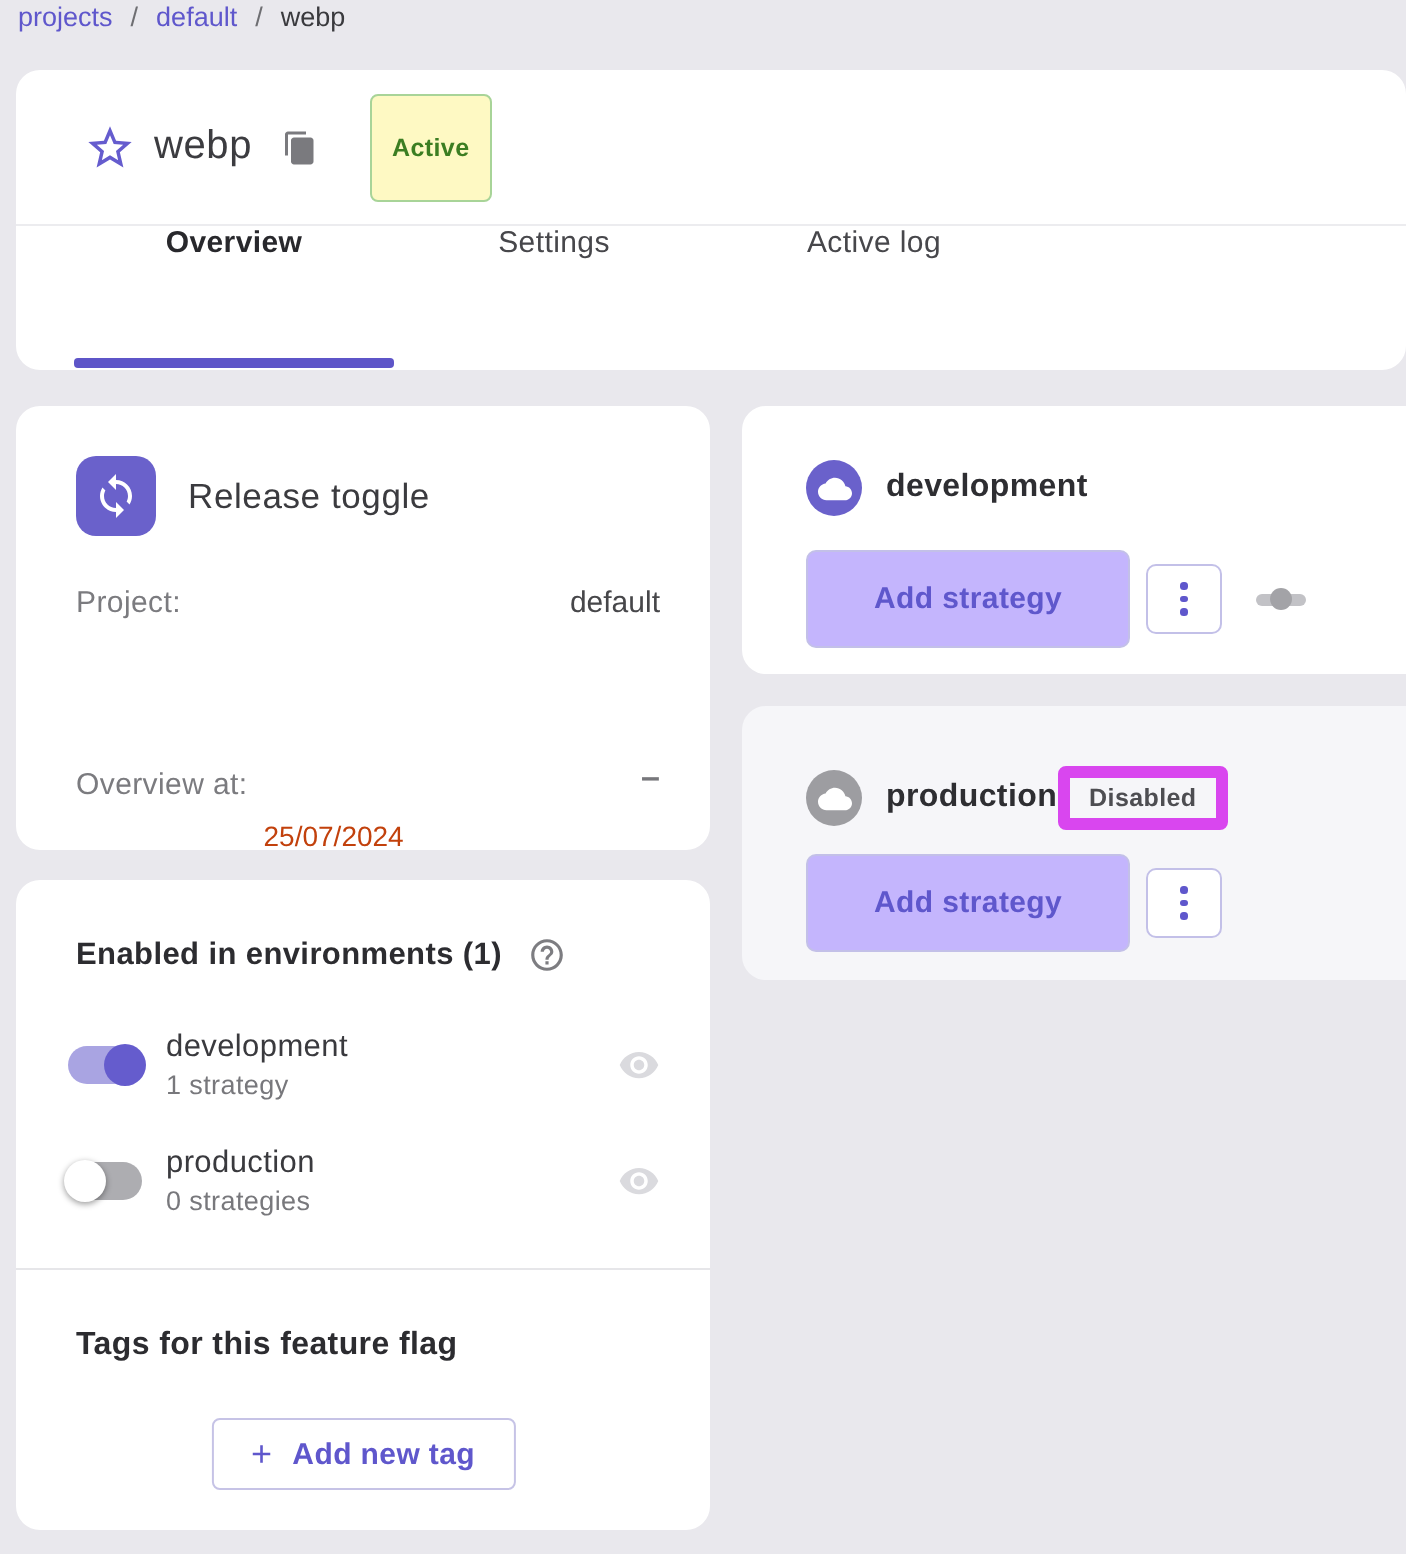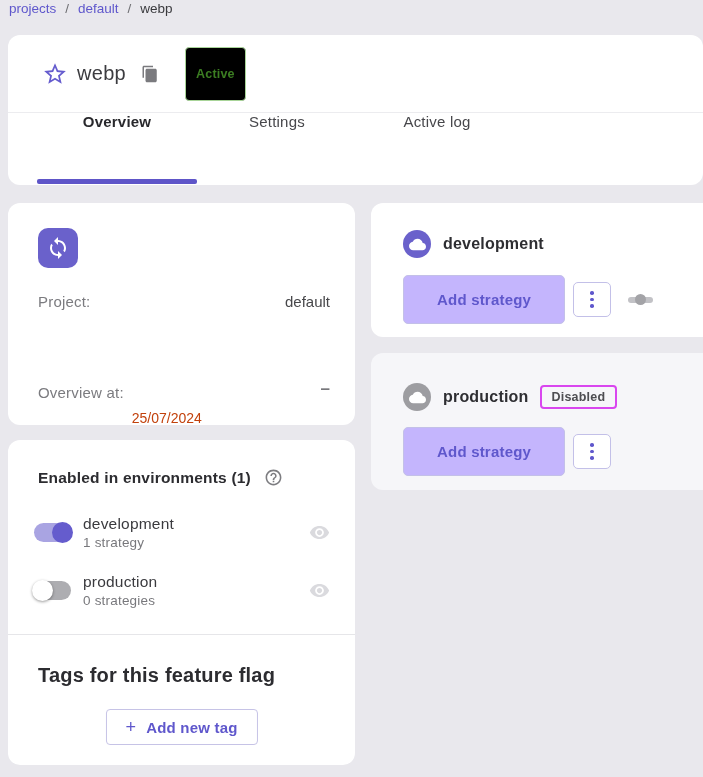--- a/index.html
+++ b/index.html
@@ -28,21 +28,21 @@
   }
   .title-row {
     height:78px; display:flex; align-items:center;
     padding-left:34px; border-bottom:1px solid #ececef;
   }
   .star-btn { width:26px; height:26px; margin-right:9px; cursor:pointer; }
   .page-title { font-size:20px; font-weight:normal; color:#3c3c40; letter-spacing:.3px; }
   .copy-btn { margin-left:15px; cursor:pointer; }
   .badge-active {
     margin-left:26px;
-    background:#000000; border:1px solid #a8d498; border-radius:4px;
+    background:#fef9c3; border:1px solid #a8d498; border-radius:4px;
     color:#3c7e22; font-size:12.5px; font-weight:bold;
     padding:19px 10px; letter-spacing:.2px;
   }
   .tabs { height:71px; display:flex; padding-left:29px; }
   .tab {
     width:160px; display:flex; align-items:flex-start; justify-content:center;
     font-size:15px; color:#47474b; cursor:pointer; position:relative; letter-spacing:.2px;
   }
   .tab.active { font-weight:bold; color:#28282c; }
   .tab.active::after {
@@ -84,21 +84,21 @@
   .switch .thumb { width:21px; height:21px; border-radius:50%; position:absolute; top:-1px; }
   .switch.on { background:#a9a4e2; }
   .switch.on .thumb { right:-2px; background:#655ccd; }
   .switch.off { background:#adadb1; }
   .switch.off .thumb { left:-2px; background:#fff; box-shadow:0 1px 3px rgba(0,0,0,.4); }
   .env-texts { margin-left:12px; }
   .env-name { font-size:15.5px; color:#3a3a3e; letter-spacing:.2px; }
   .env-sub { font-size:13.5px; color:#78787c; margin-top:2px; letter-spacing:.2px; }
   .eye-btn { margin-left:auto; cursor:pointer; }
   .card-divider { position:absolute; left:0; right:0; top:194px; height:1px; background:#e6e6e9; }
-  .tags-title { position:absolute; left:30px; top:224px; font-size:20px; font-weight:bold; color:#2c2c30; letter-spacing:.2px; }
+  .tags-title { position:absolute; left:30px; top:224px; font-size:16px; font-weight:bold; color:#2c2c30; letter-spacing:.2px; }
   .add-tag-btn {
     position:absolute; top:269px; left:50%; transform:translateX(-50%);
     height:36px; padding:0 19px; background:#fff;
     border:1px solid #c6c3e6; border-radius:4px; cursor:pointer;
     display:flex; align-items:center; gap:10px;
     color:#5f57cc; font-size:15px; font-weight:bold; font-family:inherit; letter-spacing:.2px;
   }
   .add-tag-btn .plus { font-size:18px; font-weight:normal; }
 
   
@@ -109,21 +109,21 @@
   .dev .env-head { top:27px; }
   .prod .env-head { top:30px; }
   .env-circle {
     width:28px; height:28px; border-radius:50%;
     display:flex; align-items:center; justify-content:center; flex:none;
   }
   .env-circle.purple { background:#6a61cb; }
   .env-circle.gray { background:#9d9da1; }
   .env-head-name { margin-left:12px; font-size:16px; font-weight:bold; color:#2e2e32; letter-spacing:.2px; }
   .badge-disabled {
-    margin-left:11px; border:2px solid #d946ef; border-radius:4px;
+    border:6px solid #d946ef; border-radius:4px;
     padding:3px 10px; font-size:12.5px; font-weight:bold; color:#4e4e52; letter-spacing:.2px;
   }
   .env-actions { position:absolute; left:32px; display:flex; align-items:center; }
   .dev .env-actions { top:72px; }
   .prod .env-actions { top:74px; }
   .add-strategy-btn {
     height:49px; padding:0 33px; background:#c4b5fd;
     border:1px solid #c3c0e8; border-radius:5px; cursor:pointer;
     color:#5f57cc; font-size:15px; font-weight:bold; font-family:inherit; letter-spacing:.2px;
   }
@@ -176,20 +176,21 @@
   </div>
 </section>
 
 <section class="card feature-card">
   <div class="type-row">
     <div class="type-icon">
       <svg width="24" height="24" viewBox="0 0 24 24" fill="#ffffff">
           <path d="M12 4V1L8 5l4 4V6c3.31 0 6 2.69 6 6 0 1.01-.25 1.97-.7 2.8l1.46 1.46C19.54 15.03 20 13.57 20 12c0-4.42-3.58-8-8-8zm0 14c-3.31 0-6-2.69-6-6 0-1.01.25-1.97.7-2.8L5.24 7.74C4.46 8.97 4 10.43 4 12c0 4.42 3.58 8 8 8v3l4-4-4-4v3z"></path>
         </svg>
     </div>
+    <h2 class="type-title">Release toggle</h2>
   </div>
   <div class="detail-row project-row">
     <span class="lbl">Project:</span>
     <span class="val">default</span>
   </div>
   <div class="detail-row created-row">
     <span class="lbl">Overview at:</span>
     <span class="date-val">25/07/2024</span>
     <span class="dash-btn">–</span>
   </div>

